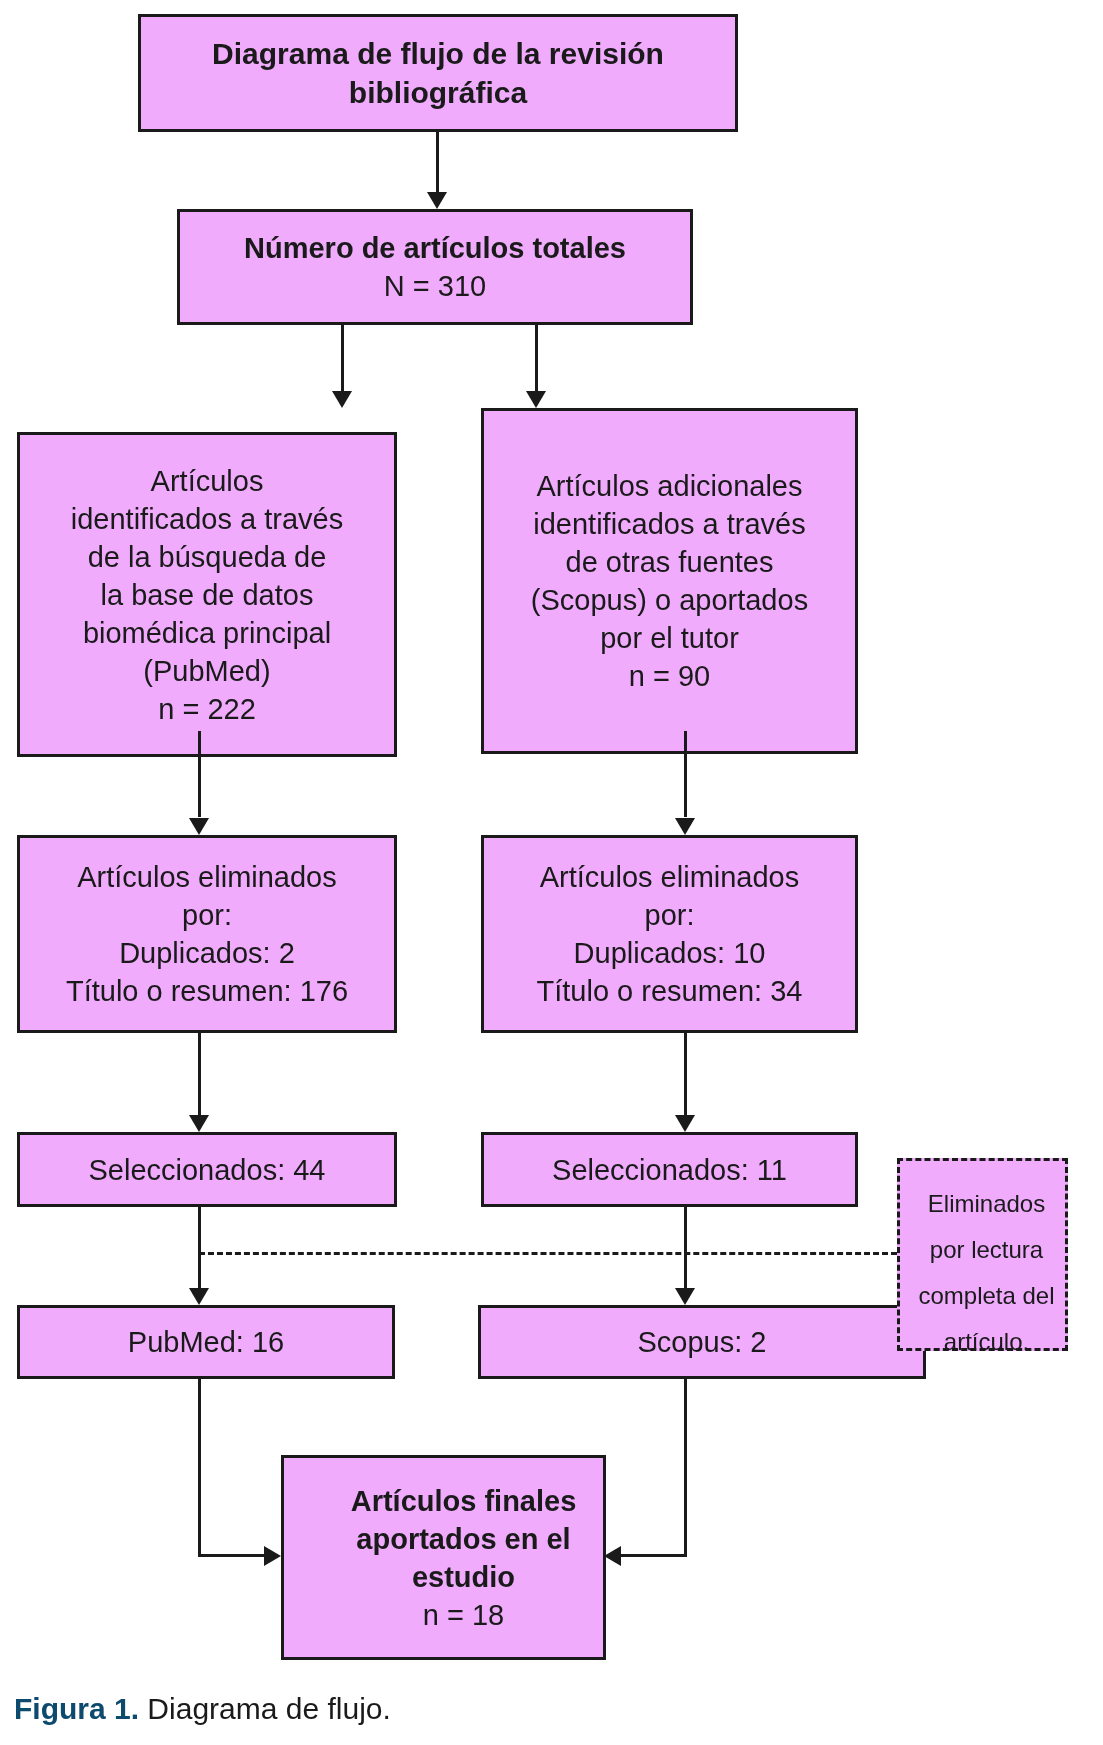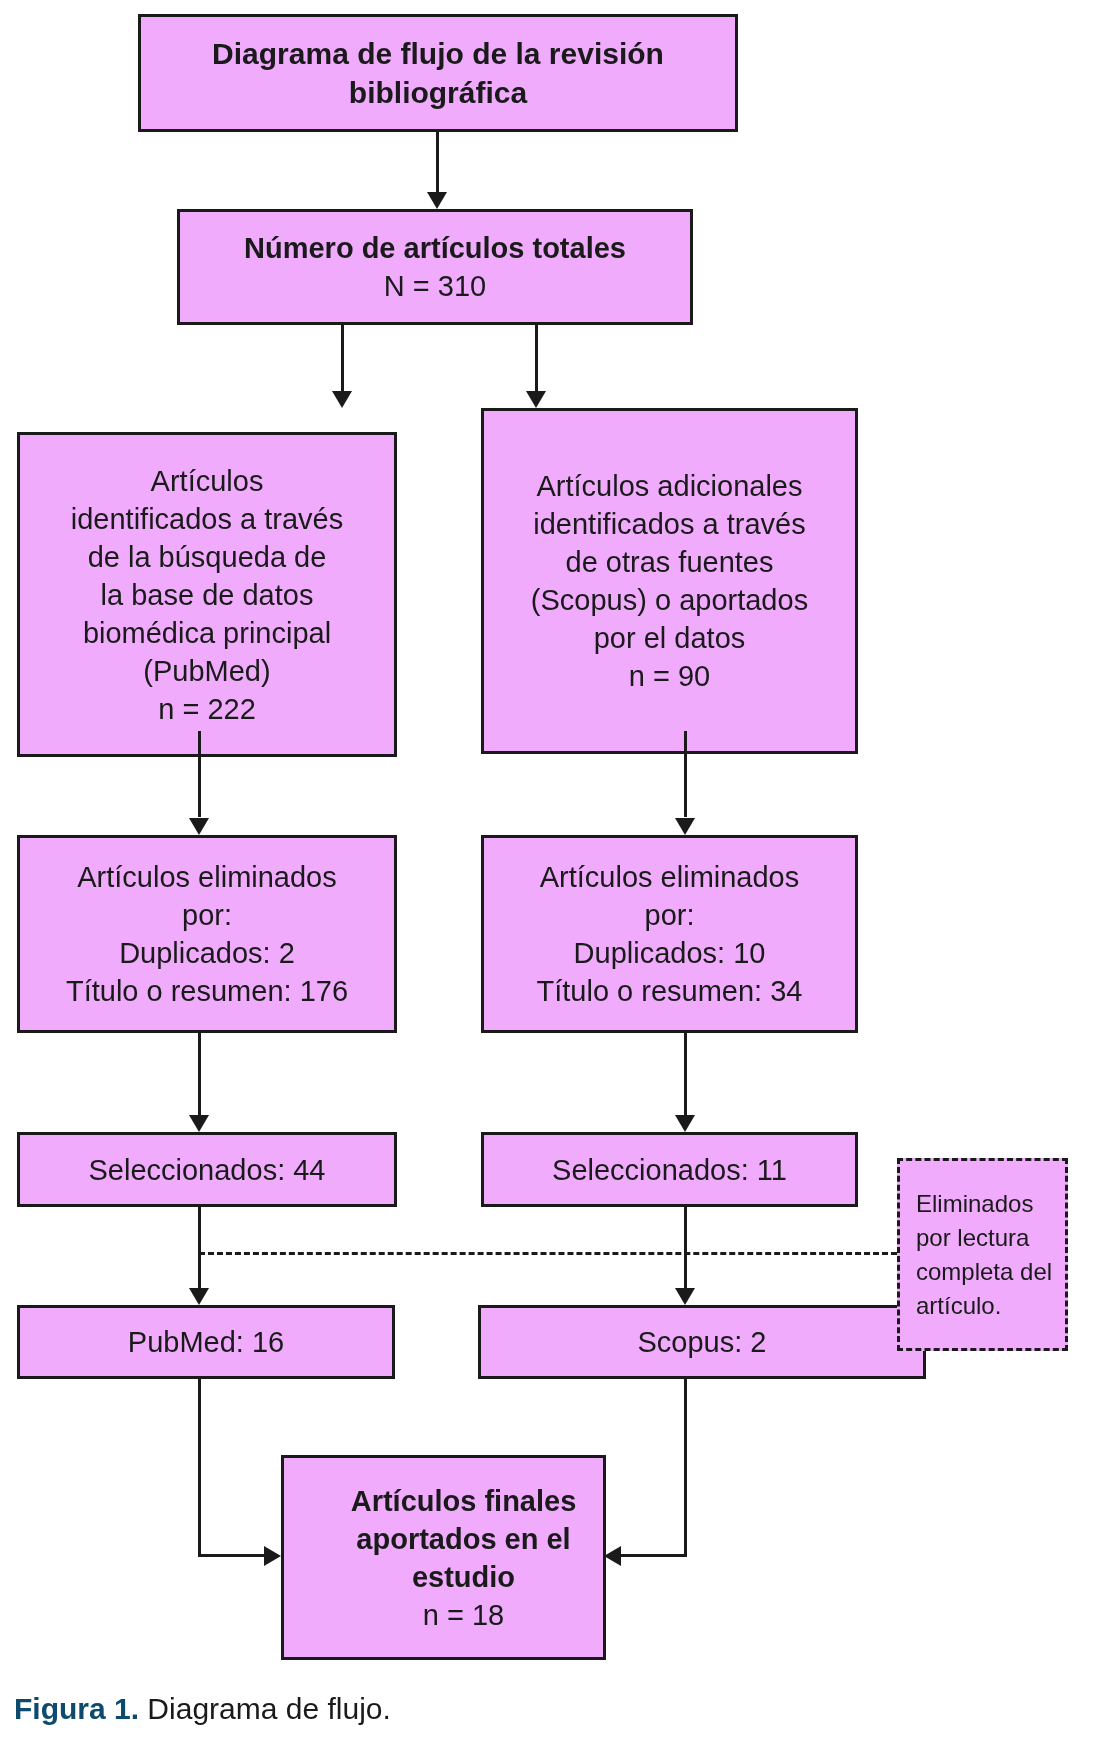--- a/index.html
+++ b/index.html
@@ -41,24 +41,24 @@
   .left-removed { left: 17px;  top: 835px; width: 380px; height: 198px; }
   .right-removed{ left: 481px; top: 835px; width: 377px; height: 198px; }
   .left-selected { left: 17px;  top: 1132px; width: 380px; height: 75px; }
   .right-selected{ left: 481px; top: 1132px; width: 377px; height: 75px; }
   .pubmed-box { left: 17px;  top: 1305px; width: 378px; height: 74px; }
   .scopus-box { left: 478px; top: 1305px; width: 448px; height: 74px; text-align: right; }
   .final-box  { left: 281px; top: 1455px; width: 325px; height: 205px; padding-left: 40px; }
   .note-box {
     left: 897px; top: 1158px; width: 171px; height: 193px;
     border: 3px dashed #1a1a1a;
-    align-items: flex-start; justify-content: flex-start;
+    align-items: center; justify-content: flex-start;
     text-align: left;
     padding: 26px 8px 0 16px;
-    font-size: 24px; line-height: 34px;
+    font-size: 24px; line-height: 34px; gap: 12px;
   }
   .vline {
     position: absolute;
     width: 3px;
     background: #1a1a1a;
   }
   .hline {
     position: absolute;
     height: 3px;
     background: #1a1a1a;
@@ -125,21 +125,21 @@
     <div>biomédica principal</div>
     <div>(PubMed)</div>
     <div>n = 222</div>
   </div>
 
   <div class="box right-source">
     <div>Artículos adicionales</div>
     <div>identificados a través</div>
     <div>de otras fuentes</div>
     <div>(Scopus) o aportados</div>
-    <div>por el datos</div>
+    <div>por el tutor</div>
     <div>n = 90</div>
   </div>
 
   <div class="box left-removed">
     <div>Artículos eliminados</div>
     <div>por:</div>
     <div>Duplicados: 2</div>
     <div>Título o resumen: 176</div>
   </div>
 

